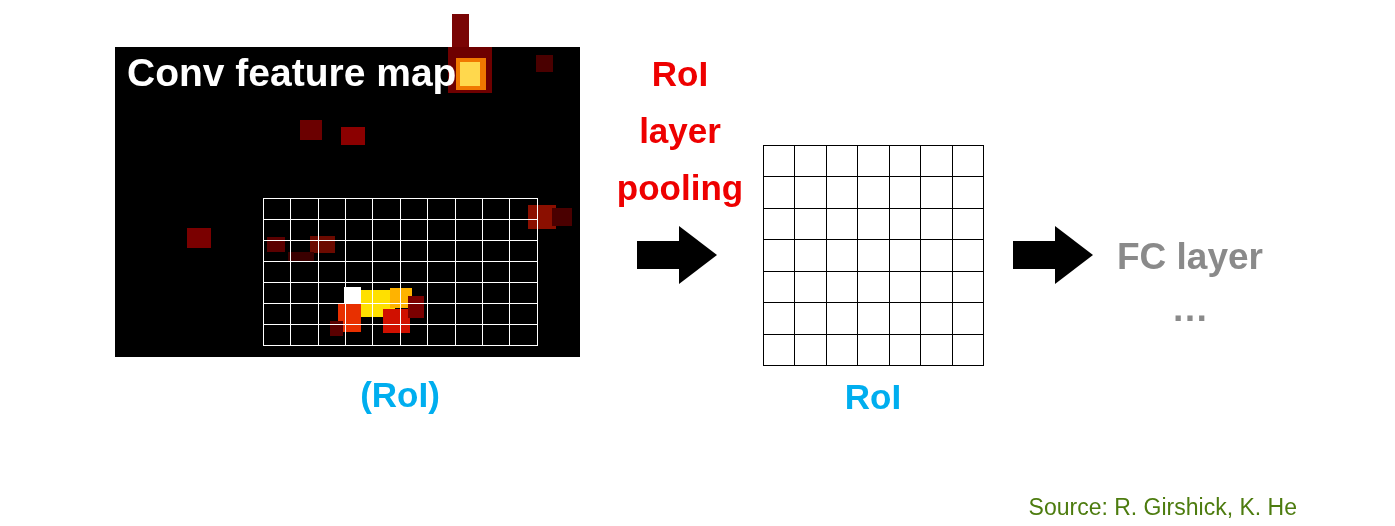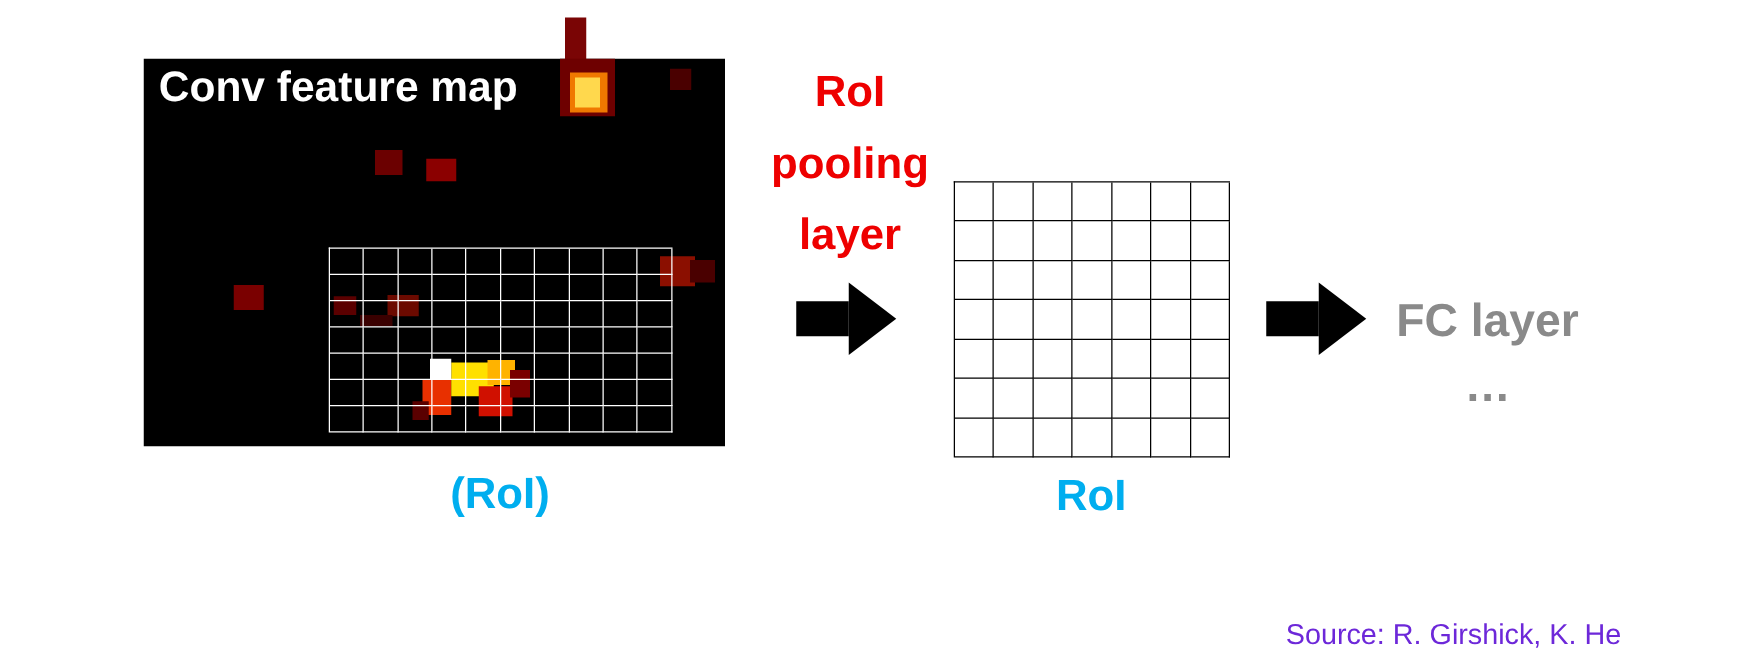--- a/index.html
+++ b/index.html
@@ -24,21 +24,21 @@
     width: 465px;
     height: 310px;
     background: #000000;
   }
   .fm-title {
     position: absolute;
     left: 12px;
     top: 4px;
     color: #ffffff;
     font-weight: bold;
-    font-size: 34px;
+    font-size: 39px;
     white-space: nowrap;
     z-index: 3;
   }
   .spots-layer { position: absolute; inset: 0; z-index: 1; }
   .spot { position: absolute; }
 
   
   .roi-grid-overlay {
     position: absolute;
     left: 31.8%;
@@ -132,21 +132,21 @@
   .roi-feature-grid .cell {
     border-right: 1px solid #000;
     border-bottom: 1px solid #000;
   }
 
   
   .source {
     position: absolute;
     right: 98px;
     top: 494px;
-    color: #6d28d9;
+    color: #4d7c0f;
     font-size: 23px;
     white-space: nowrap;
   }
 </style>
 </head>
 <body>
 
 <div class="canvas">
 
   <div class="feature-map">
@@ -246,22 +246,22 @@
       </div>
     <div class="fm-title">Conv feature map</div>
   </div>
 
   <div class="roi-label">
     <div>(RoI)</div>
   </div>
 
   <div class="pooling-label">
     <div>RoI</div>
+    <div>layer</div>
     <div>pooling</div>
-    <div>layer</div>
   </div>
 
   <div class="arrow arrow-1">
     <div class="shaft"></div>
     <div class="head"></div>
   </div>
 
   <div class="roi-feature-grid" style="grid-template-columns: repeat(7, 1fr); grid-template-rows: repeat(7, 1fr); border-color: rgb(0, 0, 0);">
       <div class="cell" style="border-color: rgb(0, 0, 0);"></div>
       <div class="cell" style="border-color: rgb(0, 0, 0);"></div>

